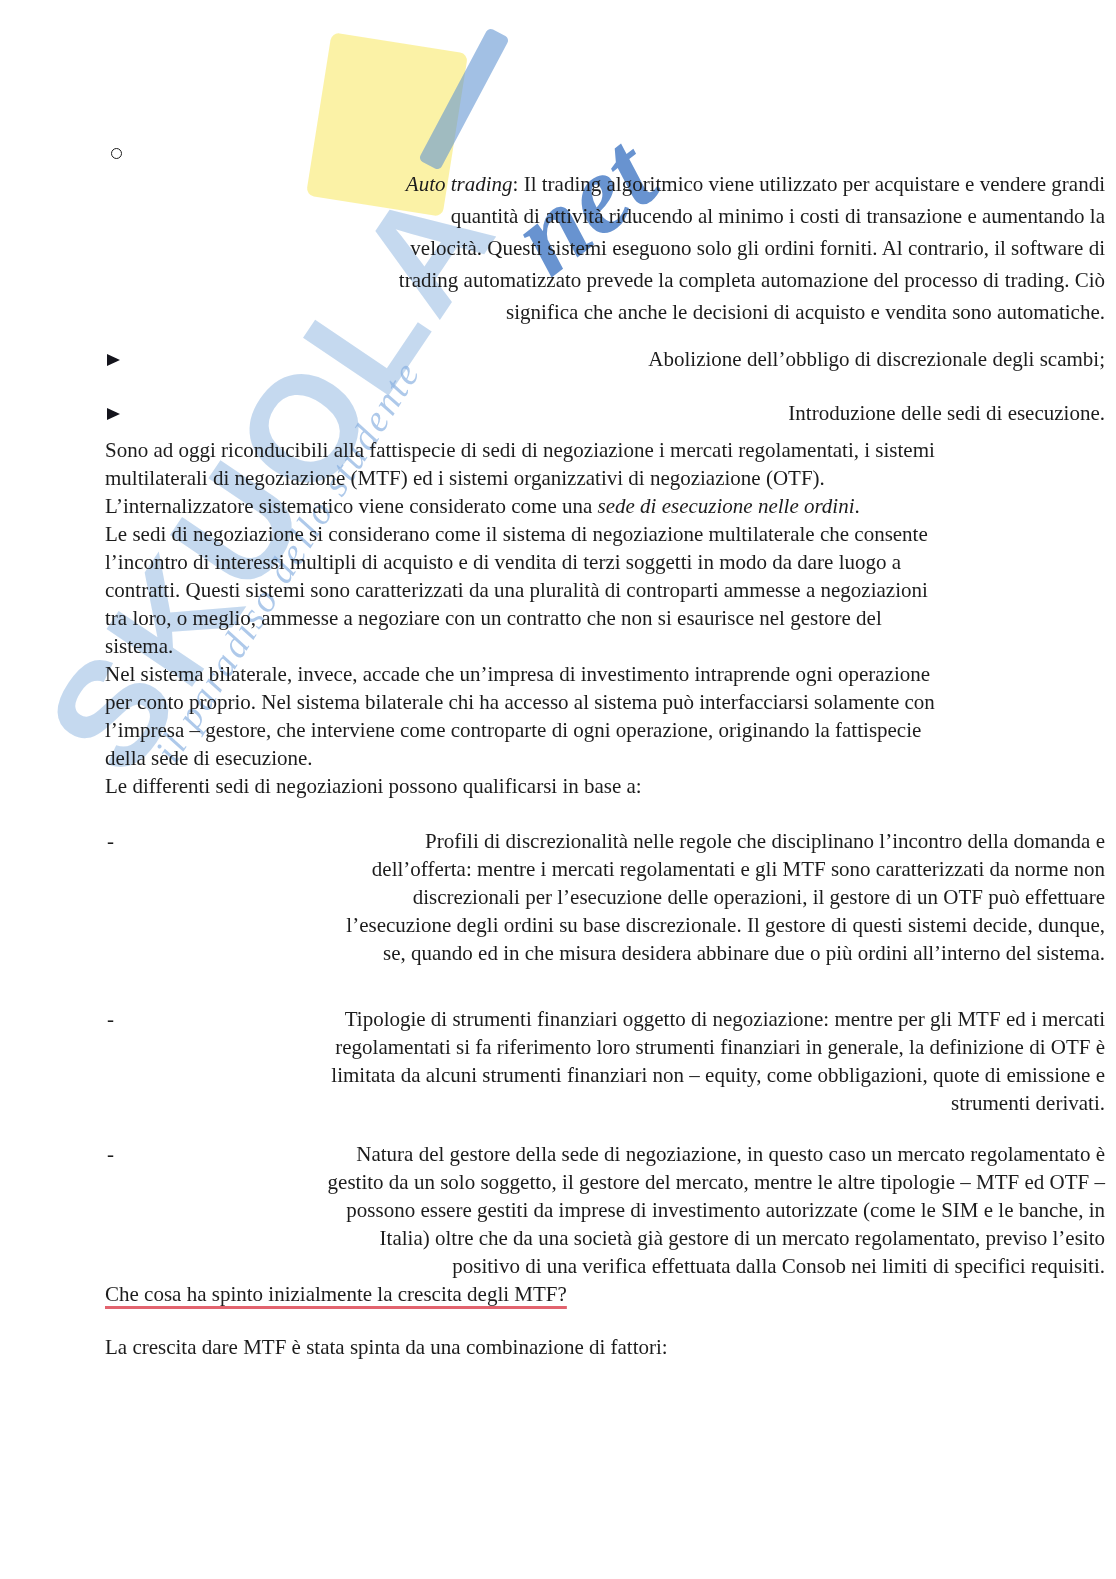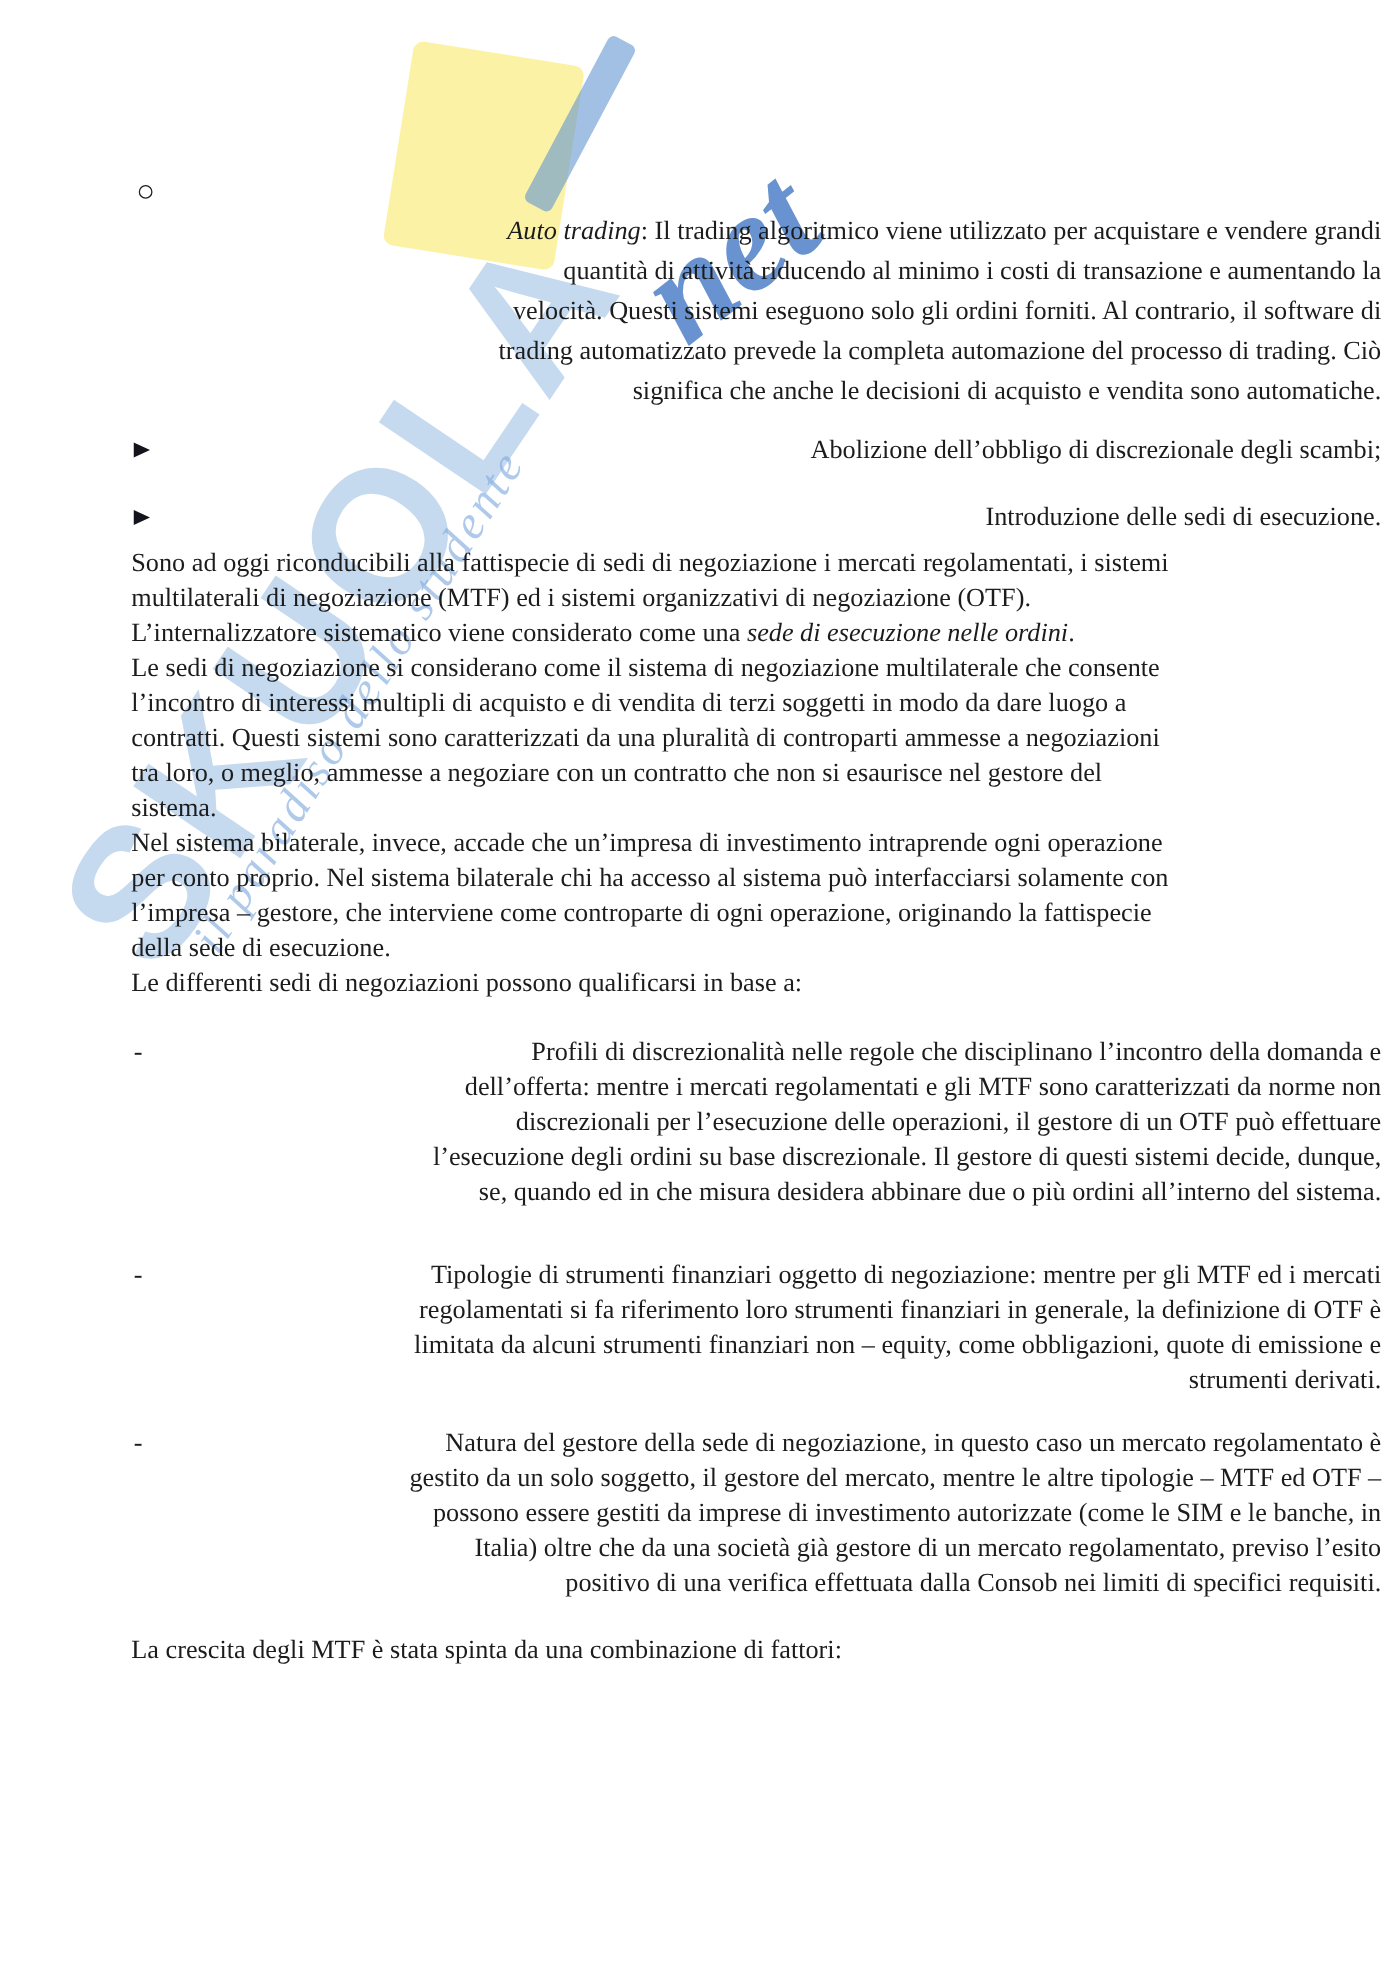--- a/index.html
+++ b/index.html
@@ -177,17 +177,18 @@
       <span class="marker-col">
         <span class="dash-glyph">-</span>
       </span>
       <div class="li-text">Natura del gestore della sede di negoziazione, in questo caso un mercato regolamentato è
 gestito da un solo soggetto, il gestore del mercato, mentre le altre tipologie – MTF ed OTF –
 possono essere gestiti da imprese di investimento autorizzate (come le SIM e le banche, in
 Italia) oltre che da una società già gestore di un mercato regolamentato, previso l’esito
 positivo di una verifica effettuata dalla Consob nei limiti di specifici requisiti.</div>
     </div>
 
+    <p class="p-question"><span class="q">Che cosa ha spinto inizialmente la crescita degli MTF?</span></p>
 
-    <p class="p-closing">La crescita degli MTF è stata spinta da una combinazione di fattori:</p>
+    <p class="p-closing">La crescita dare MTF è stata spinta da una combinazione di fattori:</p>
 
   </div>
 </div>
 
 </body></html>

